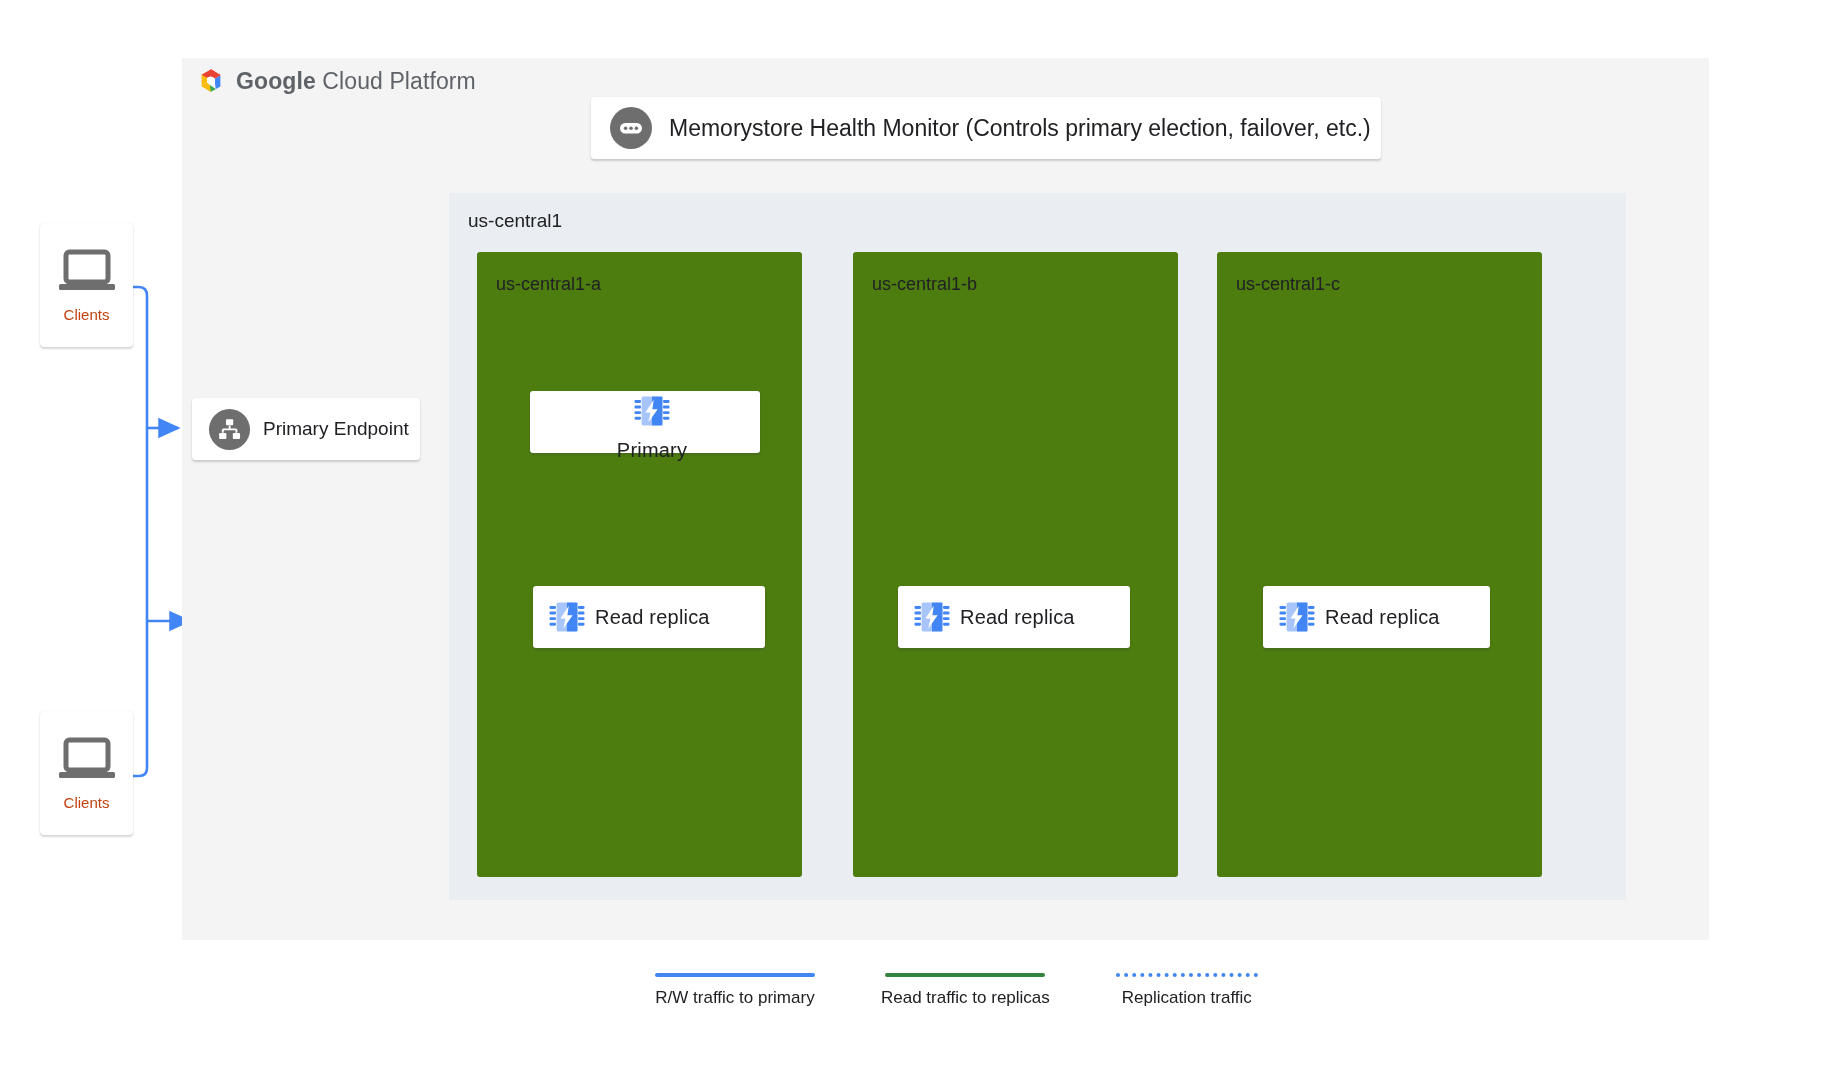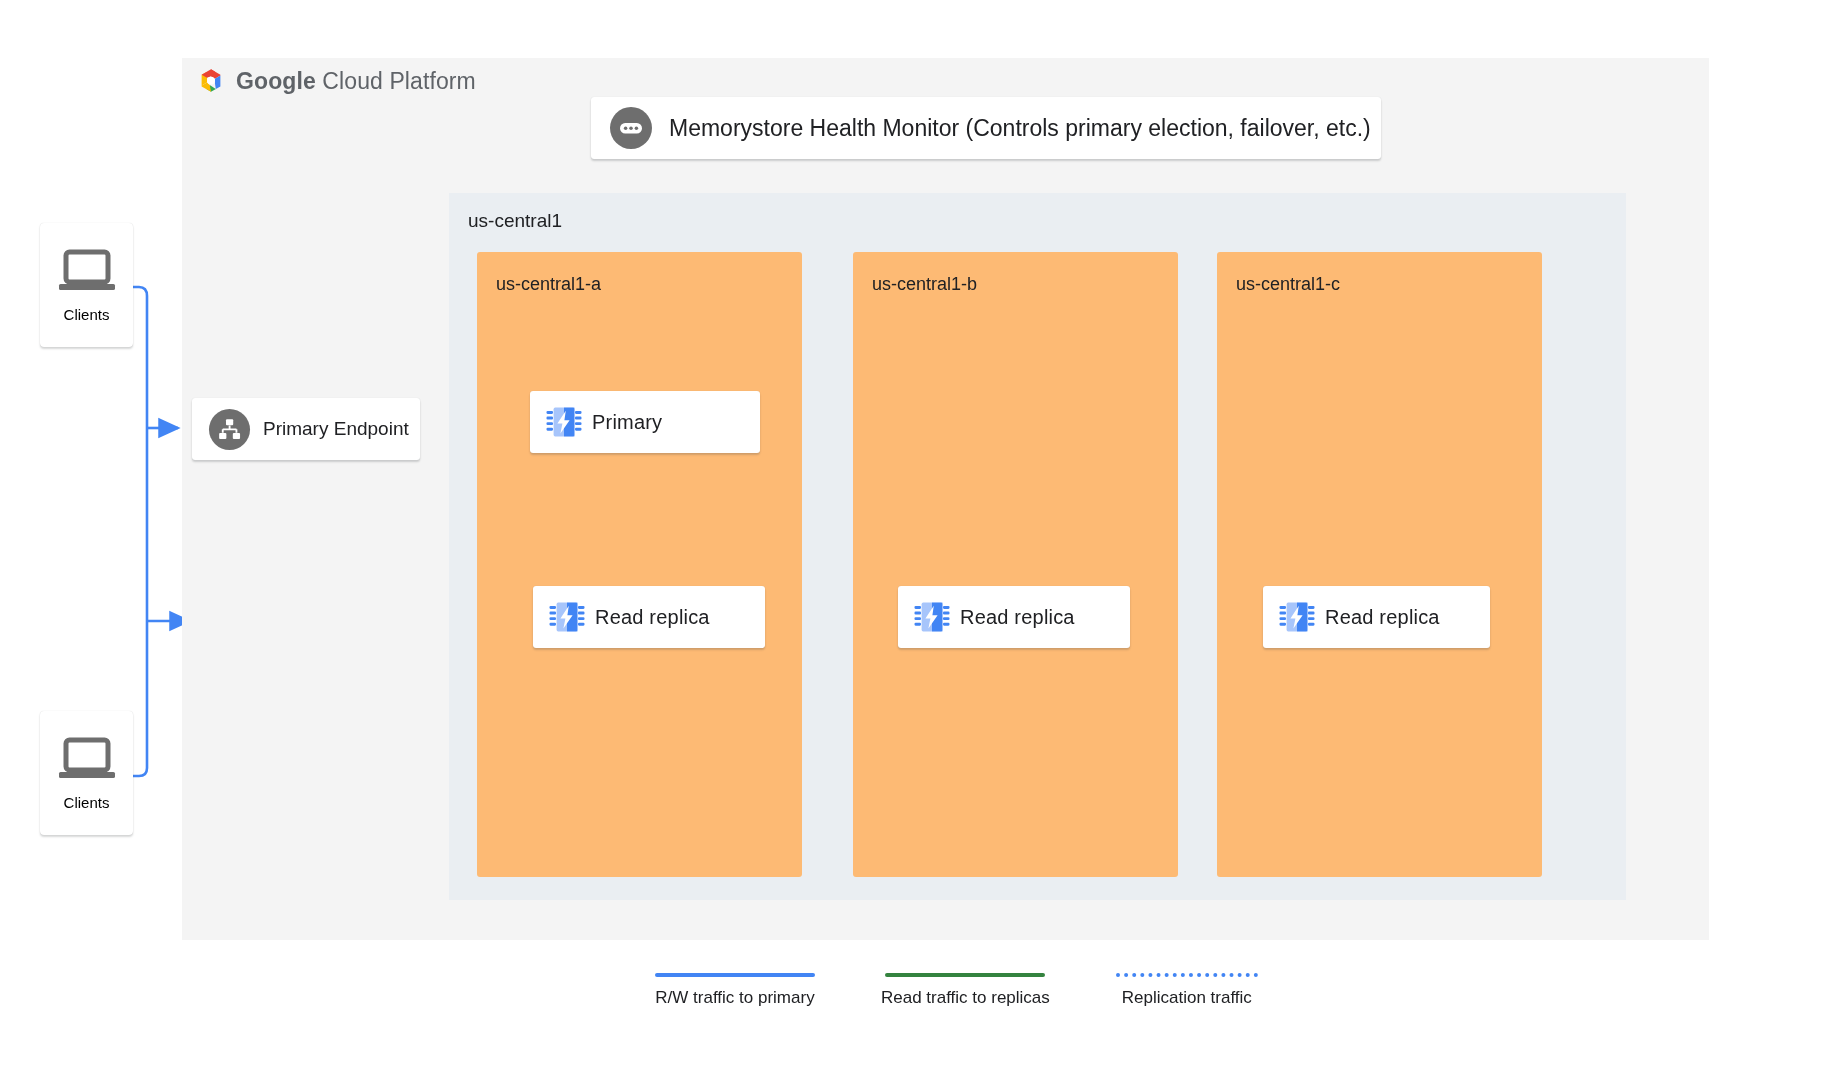--- a/index.html
+++ b/index.html
@@ -28,21 +28,21 @@
   .region-box{
     position:absolute;left:449px;top:193px;width:1177px;height:707px;
     background:#eaeef2;
   }
   .region-label{
     position:absolute;left:468px;top:210px;font-size:19px;color:#202124;
   }
 
   .zone{
     position:absolute;top:252px;width:325px;height:625px;
-    background:#fdba74;border-radius:3px;
+    background:#4d7c0f;border-radius:3px;
   }
   .zone.z-a{left:477px;}
   .zone.z-b{left:853px;}
   .zone.z-c{left:1217px;}
   .zone-label{
     position:absolute;top:22px;left:19px;font-size:18px;color:#202124;
     white-space:nowrap;
   }
 
   
@@ -54,35 +54,35 @@
   .card-label{font-size:19px;color:#202124;white-space:nowrap;}
 
   .monitor-card{left:591px;top:97px;width:790px;height:62px;padding-left:18px;gap:16px;}
   .monitor-card .card-label{font-size:23px;}
 
   .endpoint-card{width:228px;height:62px;padding-left:16px;gap:12px;}
   .endpoint-primary{left:192px;top:398px;}
   .endpoint-read{left:202px;top:591px;}
 
   .node-card{height:62px;padding-left:14px;gap:8px;}
-  .node-primary{left:530px;top:391px;width:230px;}
+  .node-primary{left:530px;top:391px;width:230px;flex-direction:column;}
   .node-replica-a{left:533px;top:586px;width:232px;}
   .node-replica-b{left:898px;top:586px;width:232px;}
   .node-replica-c{left:1263px;top:586px;width:227px;}
   .node-card .card-label{font-size:20px;letter-spacing:.2px;}
 
   .client-card{
     position:absolute;width:93px;height:124px;background:#fff;
     border-radius:4px;
     box-shadow:0 2px 2px rgba(60,64,67,.20), 0 0 1px rgba(60,64,67,.22);
     display:flex;flex-direction:column;align-items:center;justify-content:center;gap:10px;
   }
   .client-top{left:40px;top:223px;}
   .client-bottom{left:40px;top:711px;}
-  .client-label{font-size:15px;color:#000000;}
+  .client-label{font-size:15px;color:#c2410c;}
 
   
   .icon{display:block;flex:0 0 auto;}
   .gray-circle-icon{width:43px;height:43px;}
   .chip-icon{width:40px;height:40px;}
   .laptop-icon{width:62px;height:48px;}
   .monitor-icon{width:44px;height:44px;}
 
   
   .legend{

